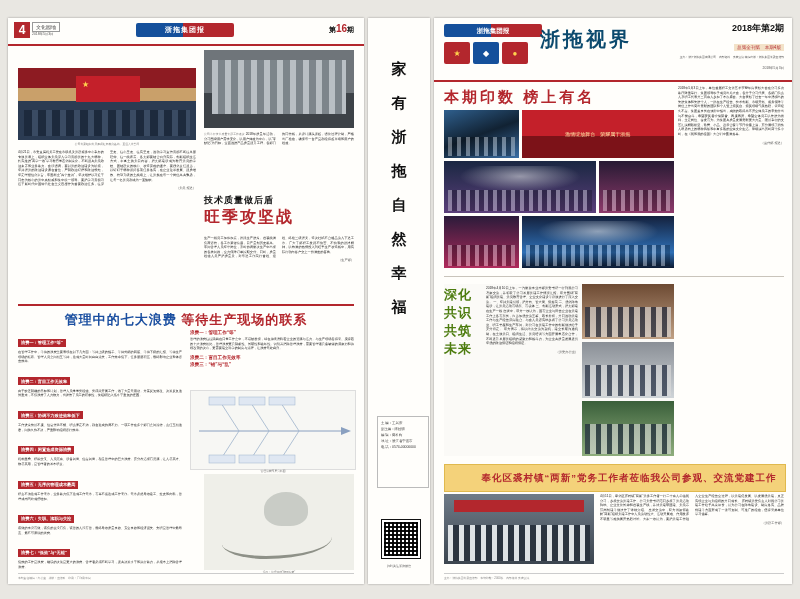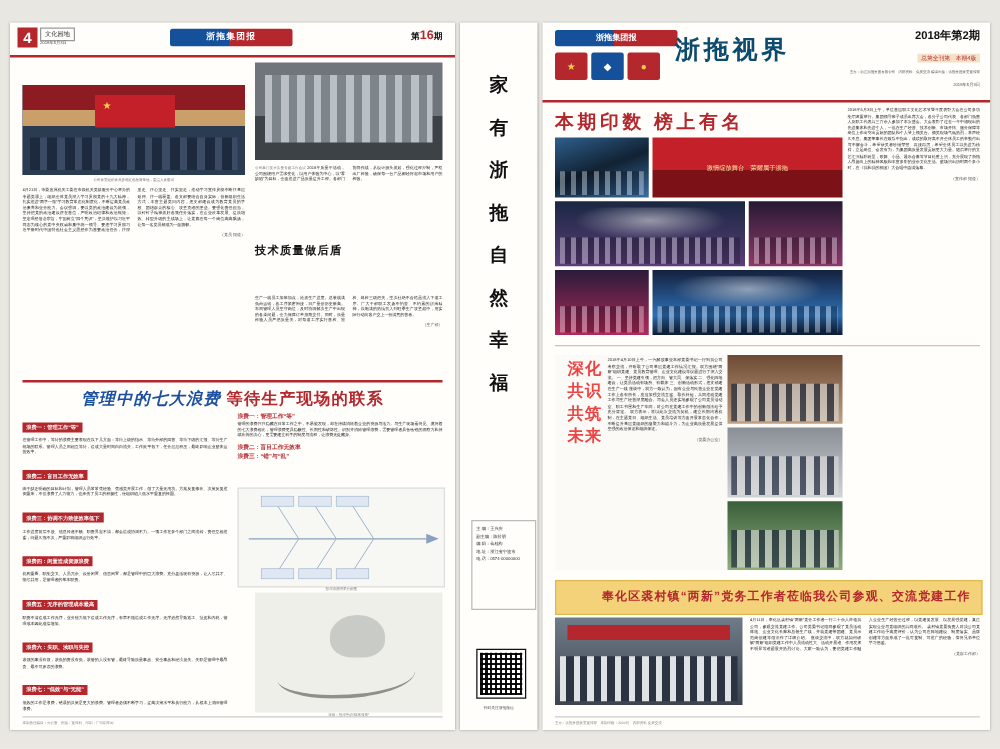--- a/index.html
+++ b/index.html
@@ -48,21 +48,21 @@
   .l-photo2 .bars{position:absolute;left:8px;top:10px;right:8px;height:54px;
       background:repeating-linear-gradient(90deg,#b9bfc4 0 6px,#7d858b 6px 13px);}
   .l-body2{position:absolute;left:196px;top:114px;width:150px;height:60px;column-count:2;column-gap:6px;}
   .l-head2{position:absolute;left:196px;top:176px;width:150px;}
   .l-head2 .k1{font-size:9px;font-weight:bold;color:#111;letter-spacing:1px;}
   .l-head2 .k2{font-size:16px;font-weight:bold;color:#b3272d;letter-spacing:2px;line-height:19px;}
   .l-body3{position:absolute;left:196px;top:218px;width:150px;height:62px;column-count:2;column-gap:6px;}
 
   .l-sep{position:absolute;left:10px;top:286px;width:336px;height:2px;background:#b3272d;}
   .l-head3{position:absolute;left:10px;top:292px;width:336px;text-align:center;}
-  .l-head3 .a{font-size:13px;font-weight:bold;color:#1b4fa0;letter-spacing:1px;font-style:italic;}
+  .l-head3 .a{font-size:13px;font-weight:bold;color:#1b4fa0;letter-spacing:1px;}
   .l-head3 .b{font-size:13px;font-weight:bold;color:#b3272d;letter-spacing:1px;}
 
   .waste-col{position:absolute;left:10px;top:312px;width:164px;}
   .waste-item{margin-bottom:5px;}
   .waste-title{background:#b3272d;color:#fff;font-size:4.2px;font-weight:bold;padding:1.5px 3px;display:inline-block;}
   .waste-body{margin-top:2px;}
   .right-col{position:absolute;left:182px;top:312px;width:164px;}
   .r-head{font-size:4.6px;font-weight:bold;color:#b3272d;margin-bottom:2px;}
   .fishbone{position:absolute;left:182px;top:372px;width:164px;height:78px;background:#f7f7f4;border:1px solid #ddd;}
   .fishbone svg{display:block;}
@@ -118,21 +118,21 @@
   .ph.f{grid-column:2/4;background:linear-gradient(180deg,#14213d,#2e6fb5 70%,#0d1b33);}
   .ph .people{position:absolute;bottom:2px;left:4px;right:4px;height:40%;
       background:repeating-linear-gradient(90deg,rgba(255,255,255,.35) 0 4px,rgba(0,0,0,.25) 4px 9px);}
   .ph .spot{position:absolute;left:10%;top:10%;width:80%;height:50%;
       background:radial-gradient(ellipse at 50% 40%,rgba(255,255,255,.5),transparent 70%);}
 
   .r-sep{position:absolute;left:10px;top:258px;width:340px;height:1px;background:#c9c4bb;}
 
   .r-mid{position:absolute;left:10px;top:266px;width:230px;height:172px;background:#fbfaf7;}
   .vtitle{position:absolute;left:10px;top:268px;width:38px;height:168px;
-      font-size:13px;font-weight:bold;color:#ef4444;line-height:18px;letter-spacing:1px;text-align:right;}
+      font-size:13px;font-weight:bold;color:#4d7c0f;line-height:18px;letter-spacing:1px;text-align:left;}
   .r-mid-body{position:absolute;left:52px;top:268px;width:92px;height:168px;}
   .r-mid-photos{position:absolute;left:148px;top:266px;width:92px;height:172px;display:grid;
       grid-template-rows:1fr 1fr 1fr;gap:3px;}
   .mp{position:relative;overflow:hidden;}
   .mp.one{background:linear-gradient(180deg,#6d4a33,#c0a184);}
   .mp.two{background:linear-gradient(180deg,#8a8f96,#cfd4d8);}
   .mp.three{background:linear-gradient(180deg,#3a5f3a,#8fae7d);}
   .mp .figs{position:absolute;bottom:2px;left:3px;right:3px;height:55%;
       background:repeating-linear-gradient(90deg,rgba(30,40,60,.7) 0 5px,rgba(220,220,220,.6) 5px 11px);}
 
@@ -181,20 +181,21 @@
     <div class="l-photo2">
       <div class="bars"></div>
     </div>
     <div class="l-body2 txtblock tiny">
       <span class="cap">公司举行技术质量专题工作会议</span>
       <span>2018年质量年活动，公司围绕用户需求变化，以用户体验为中心，以“零缺陷”为目标，全面推进产品质量提升工程。各部门协同作战，从设计源头抓起，强化过程控制，严格出厂检验，确保每一台产品都经得起市场和用户的检验。</span>
     </div>
 
     <div class="l-head2">
       <div class="k1">技术质量做后盾</div>
+      <div class="k2">旺季攻坚战</div>
     </div>
 
     <div class="l-body3 txtblock tiny">
       <span>生产一线员工加班加点，抢抓生产进度。总装线满负荷运转，各工序紧密衔接，日产量创历史新高。车间管理人员坚守岗位，及时协调解决生产中出现的各类问题，全力保障订单按期交付。同时，质量检验人员严把质量关，对每道工序实行首检、巡检、终检三级把关，坚决杜绝不合格品流入下道工序。广大干部职工发扬不怕苦、不怕累的拼搏精神，以饱满的热情投入到旺季生产攻坚战中，用实际行动向客户交上一份满意的答卷。</span>
       <div class="sig">（生产部）</div>
     </div>
 
     <div class="l-sep"></div>
 
     <div class="l-head3">

